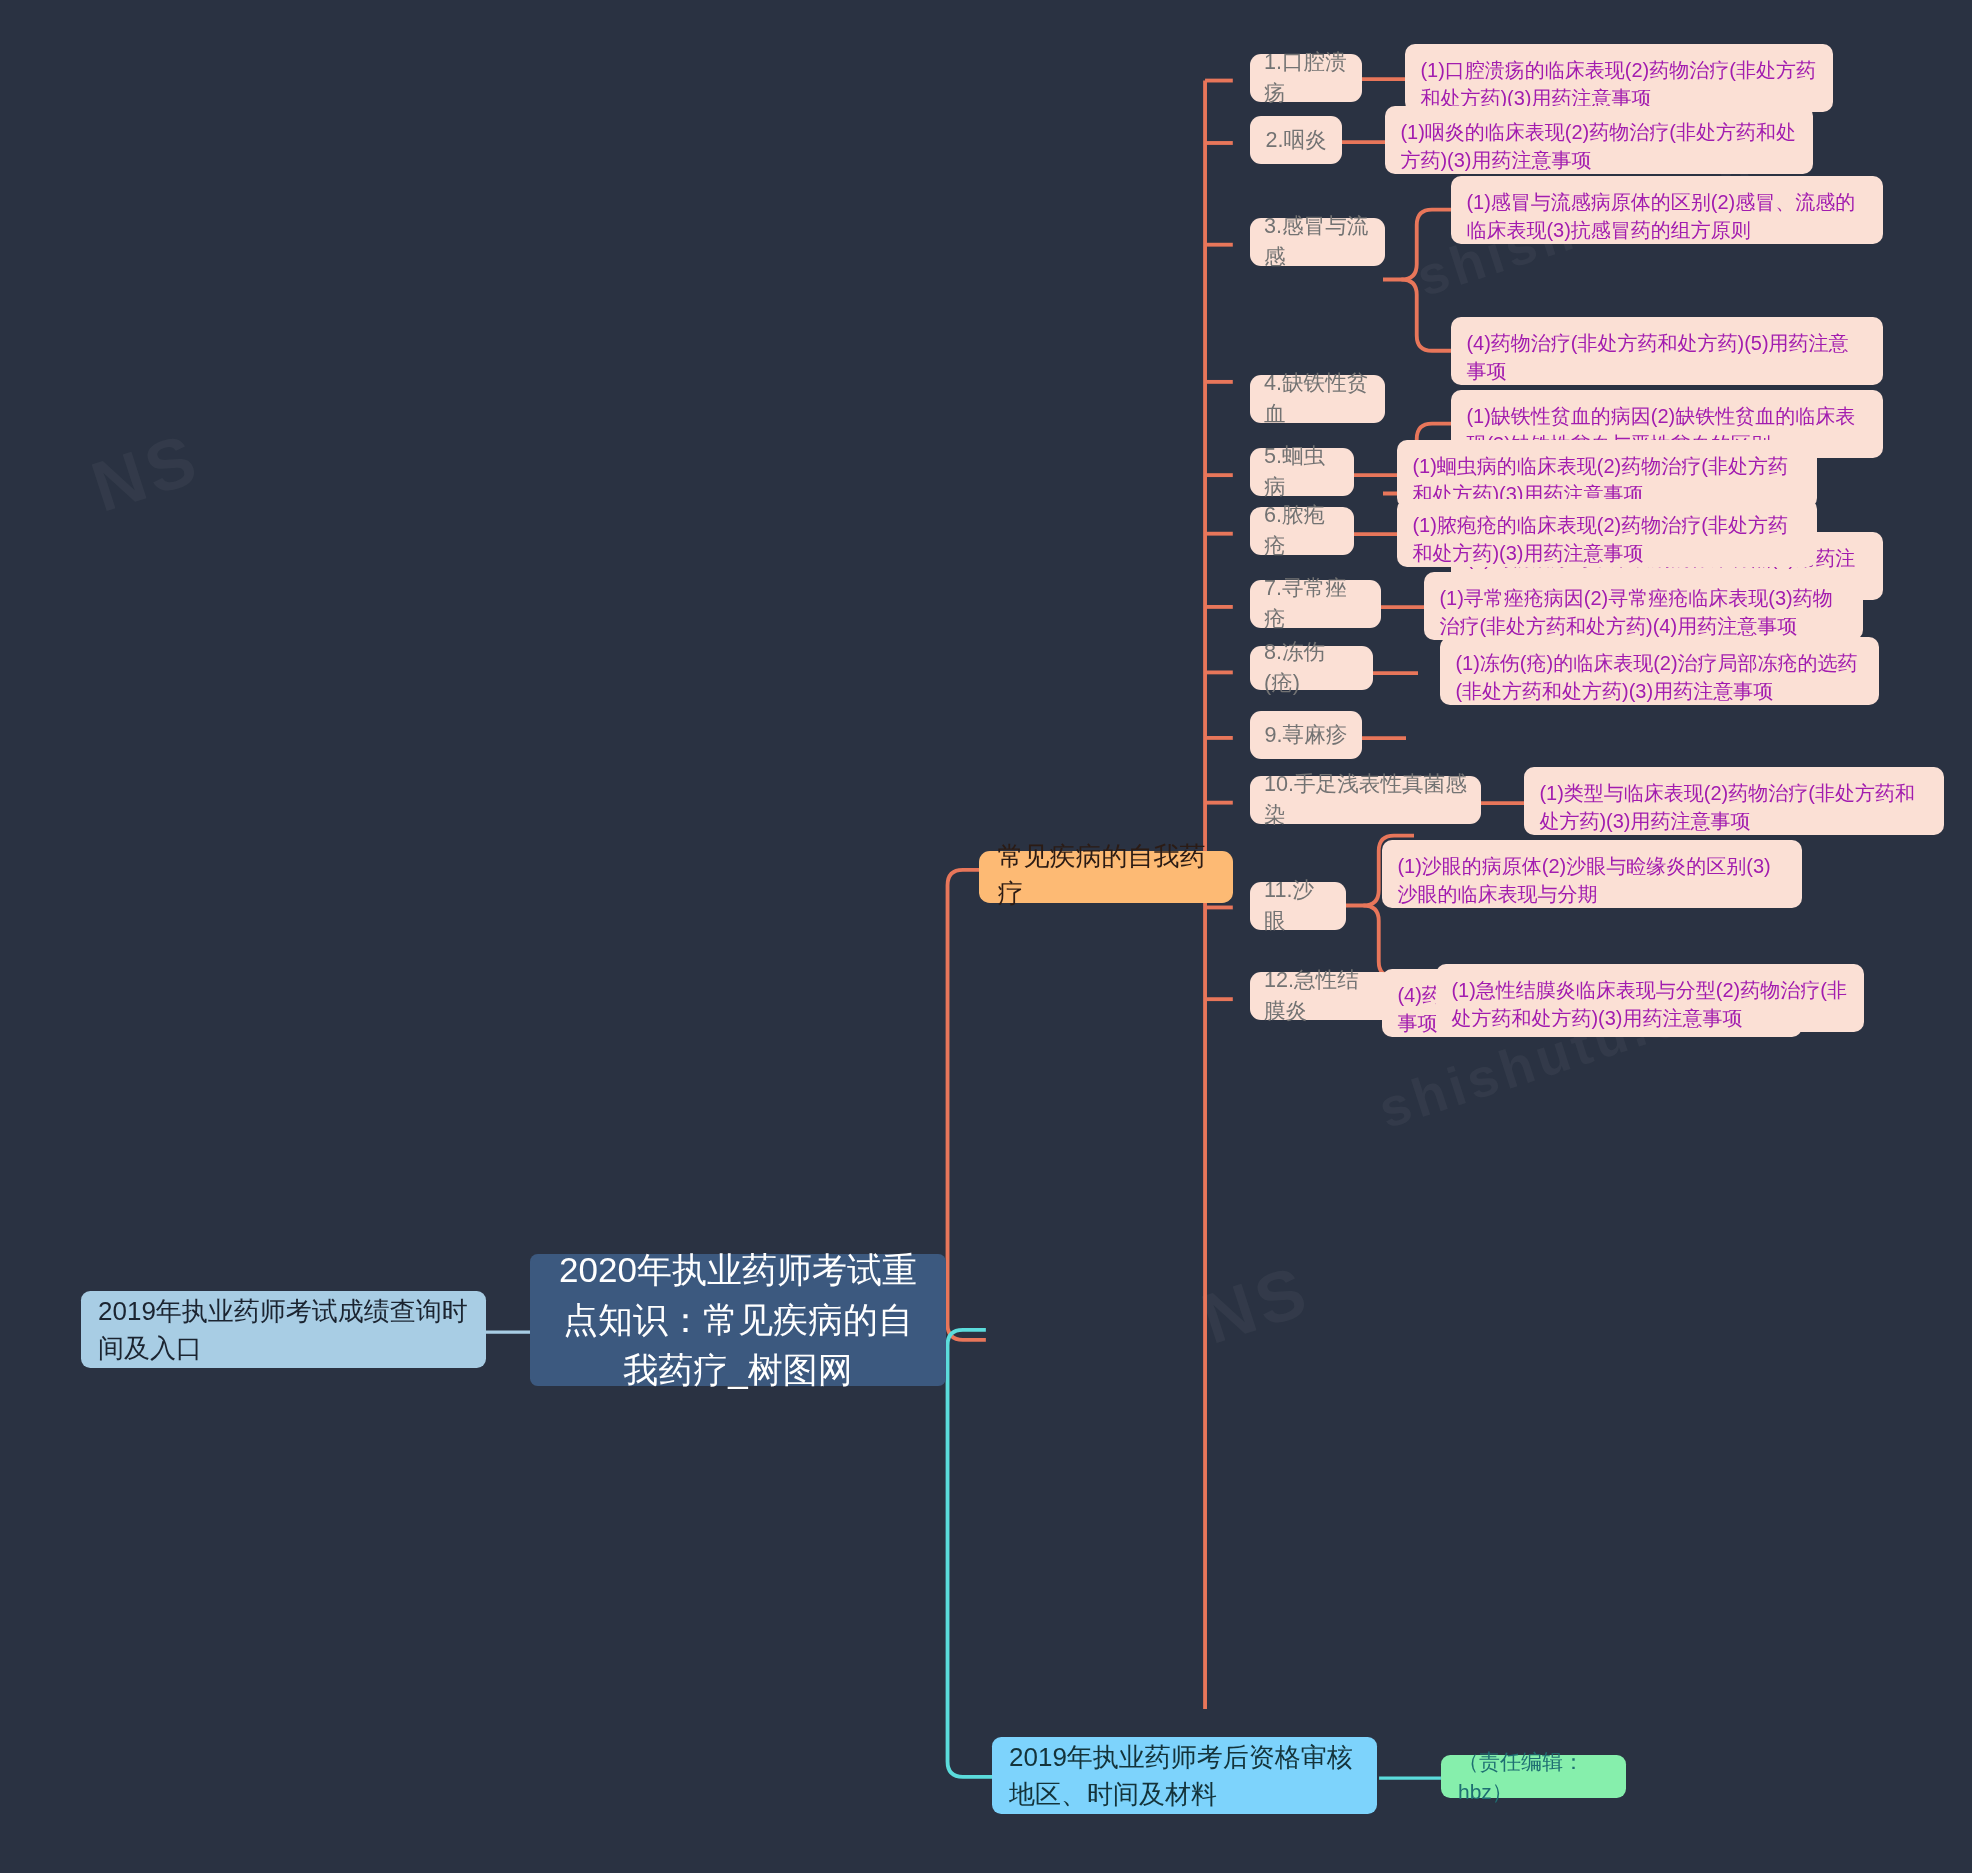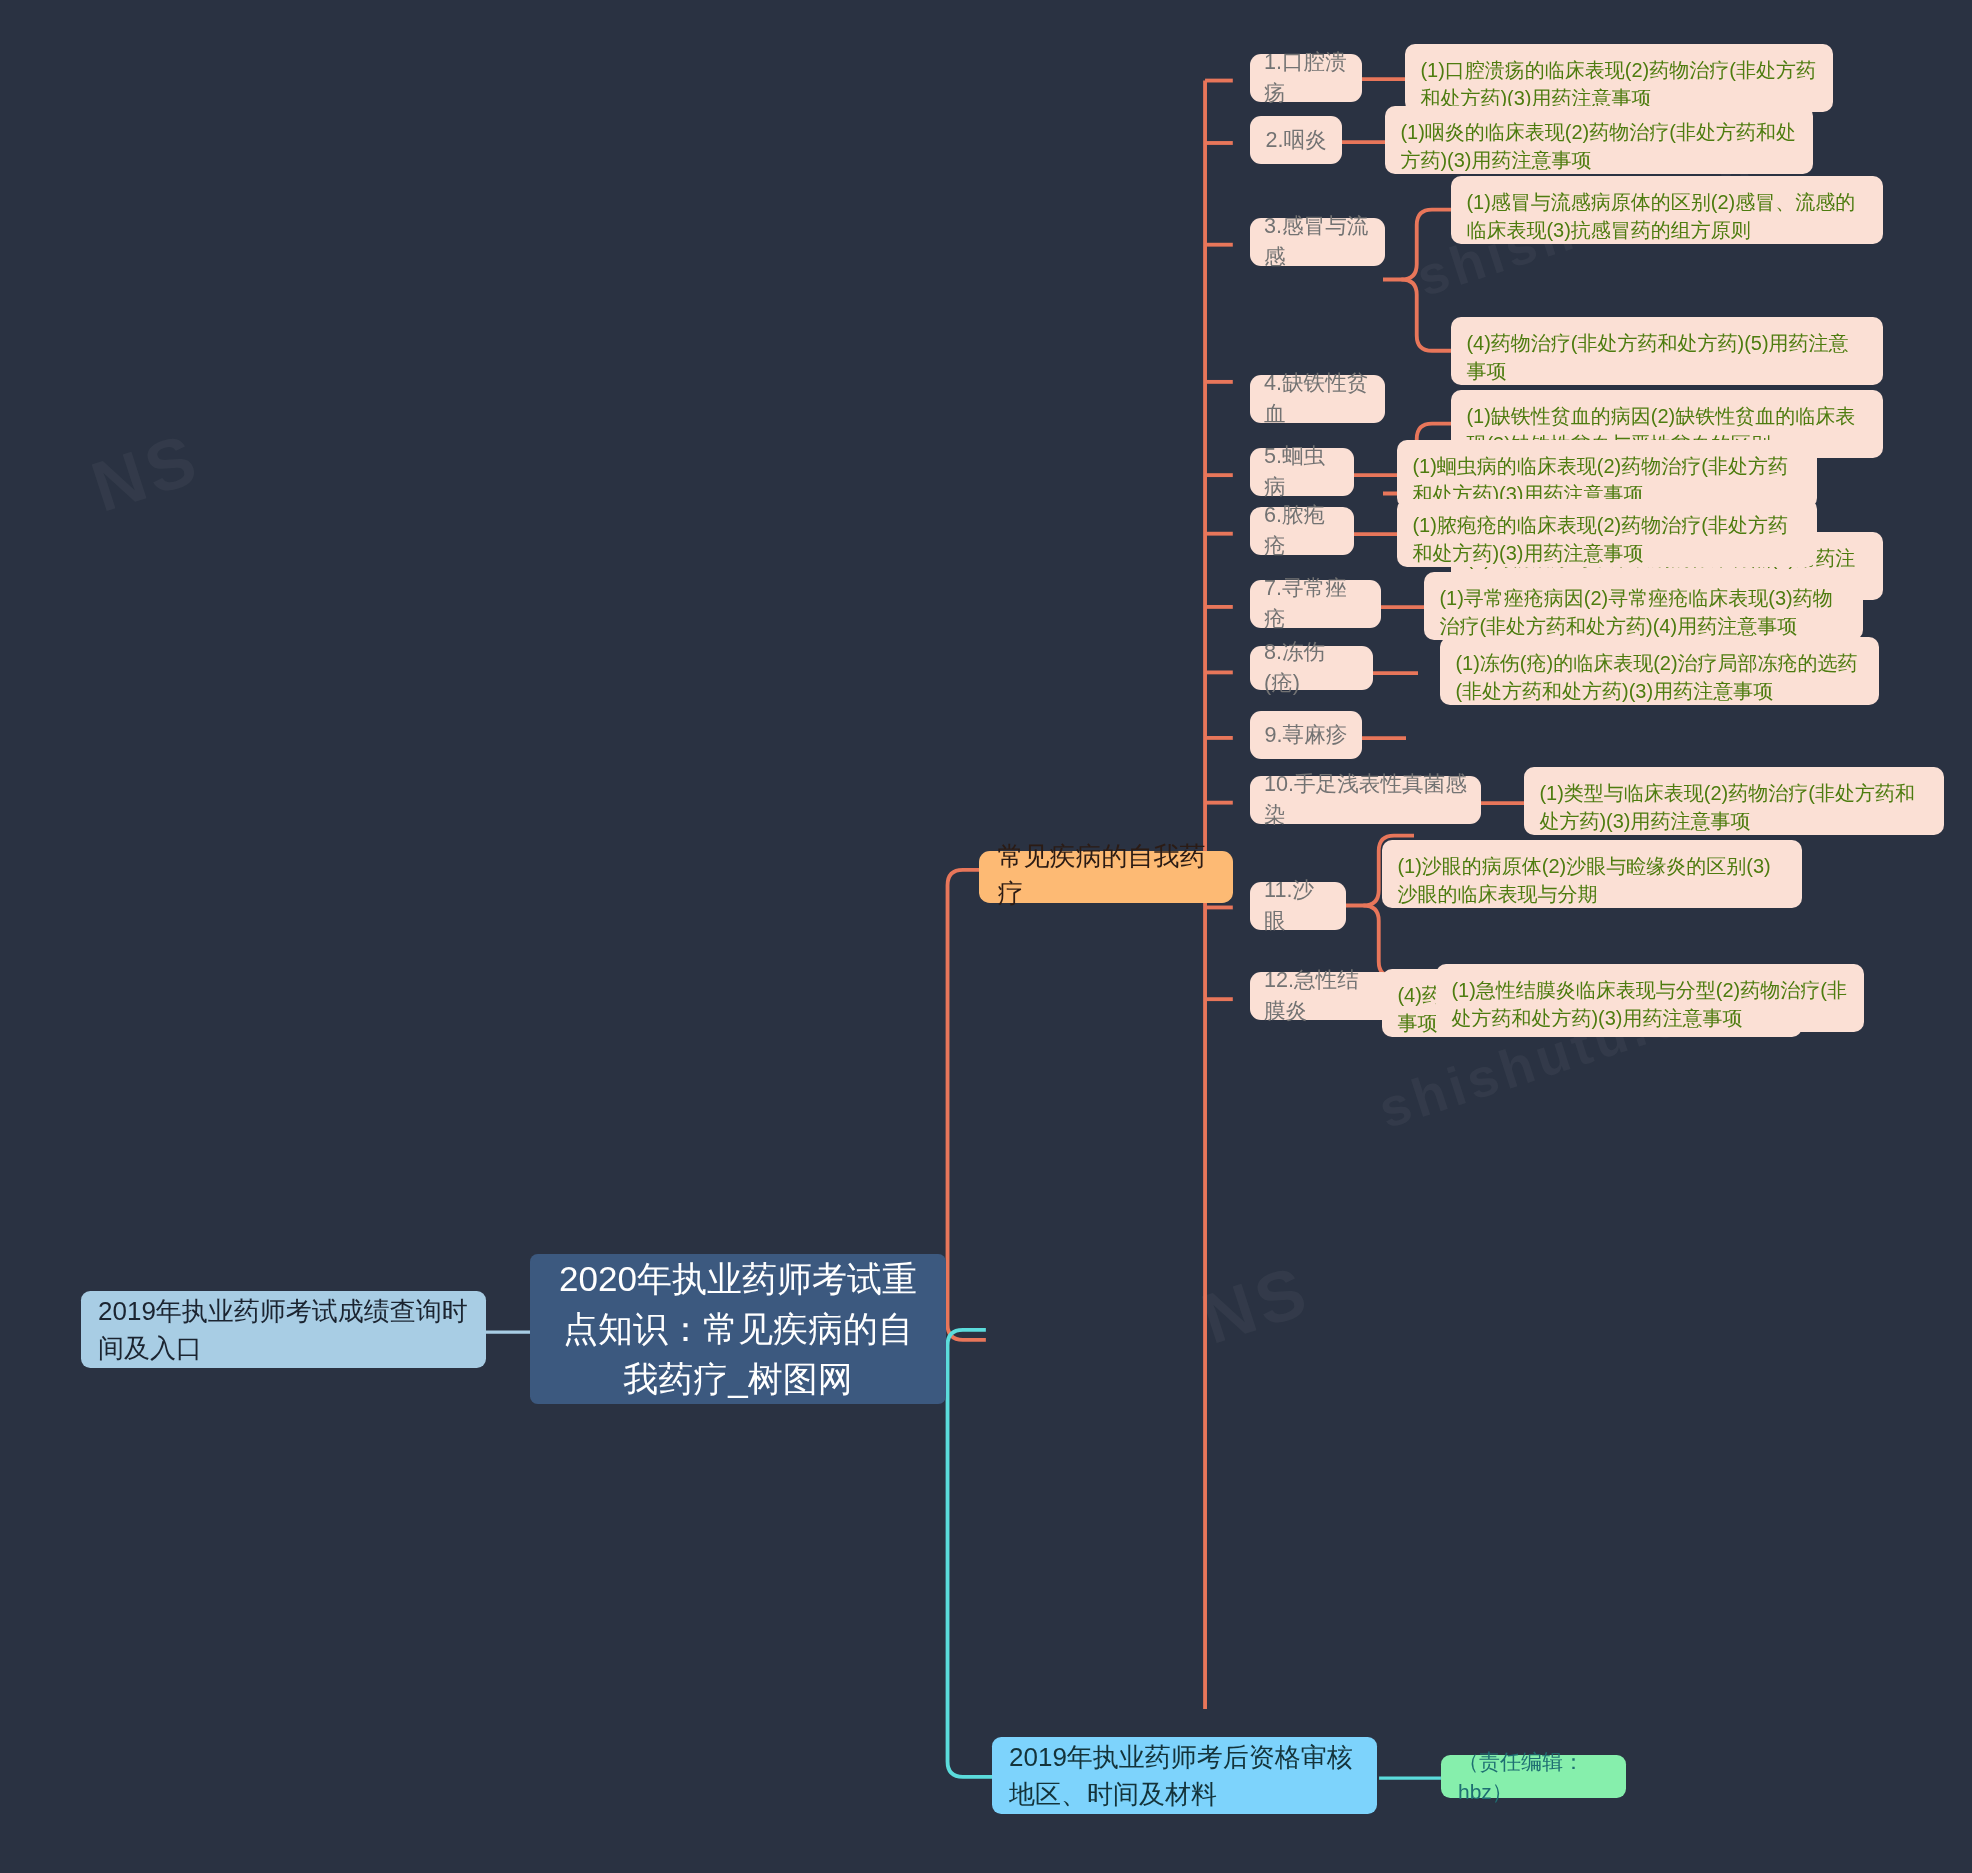--- a/index.html
+++ b/index.html
@@ -84,21 +84,21 @@
     background: #fbe0d5;
     color: #737373;
     font-size: 21.6px;
     border-radius: 11px;
     padding: 9px 14px;
     justify-content: center;
   }
   
   .n-leaf {
     background: #fbe0d5;
-    color: #4d7c0f;
+    color: #a21caf;
     font-size: 20px;
     border-radius: 10px;
     padding: 11.6px 15.4px;
     align-items: flex-start;
   }
 
   
   .edge { position: absolute; pointer-events: none; }
   .edge svg { display: block; overflow: visible; }
 </style>
@@ -226,21 +226,21 @@
       <path d="M24,93 Q44,93 44,113 V166 Q44,186 64,186 H90" stroke="#e8765a" stroke-width="5" fill="none"></path>
     </svg>
   </div>
 
   <div class="edge" style="left:1391px; top:996px;">
     <svg width="46" height="6.2" viewBox="0 0 60 8">
         <path d="M0,4 H60" stroke="#e8765a" stroke-width="5" fill="none"></path>
       </svg>
   </div>
 
-  <div class="node n-root" style="left:530px; top:1254px; width:416px; height:150px;">
+  <div class="node n-root" style="left:530px; top:1254px; width:416px; height:132px;">
     <span>2020年执业药师考试重点知识：常见疾病的自我药疗_树图网</span>
   </div>
 
   <div class="node n-blue" style="left:81px; top:1291px; width:405px; height:77px;">
     <span>2019年执业药师考试成绩查询时间及入口</span>
   </div>
 
   <div class="node n-cyan" style="left:992px; top:1737px; width:385px; height:77px;">
     <span>2019年执业药师考后资格审核地区、时间及材料</span>
   </div>

